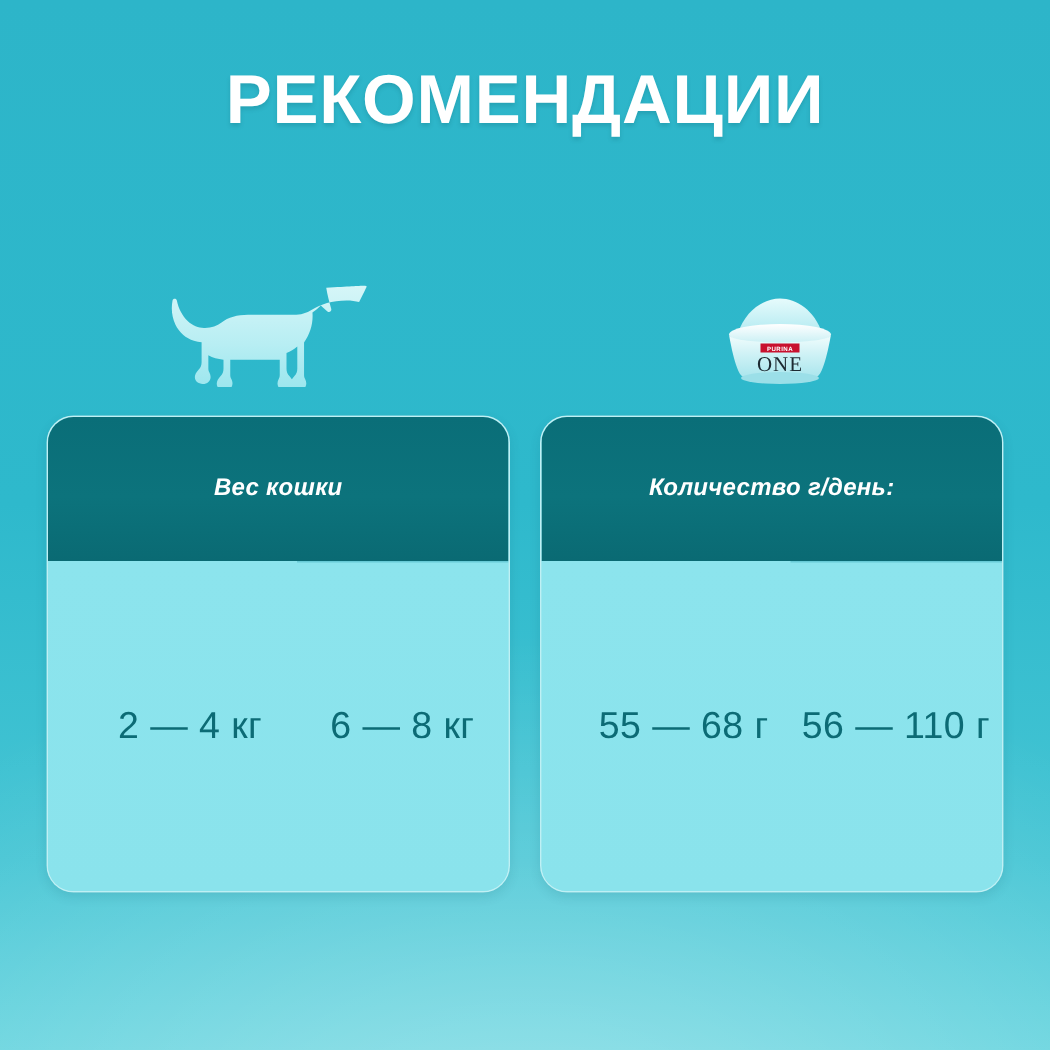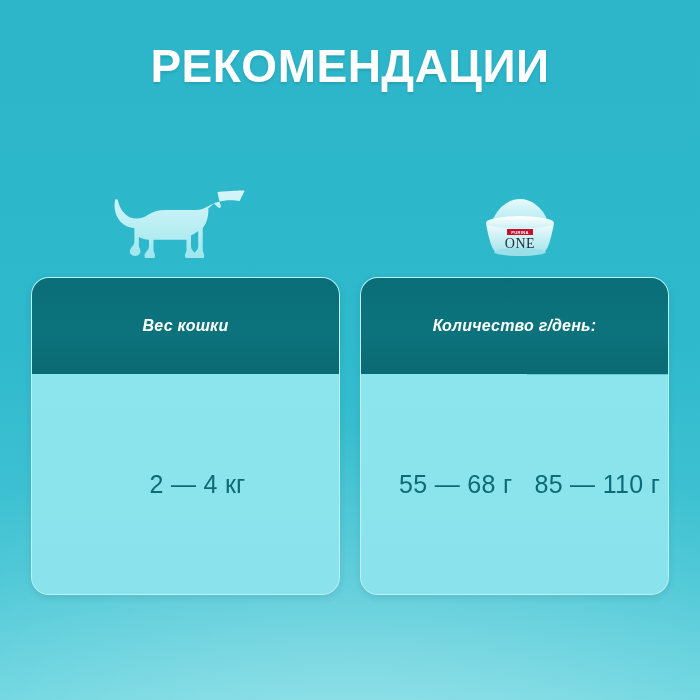--- a/index.html
+++ b/index.html
@@ -243,32 +243,35 @@
   <div class="cards">
 
     <div class="card">
       <div class="card-header">
         <span class="card-header-label">Вес кошки</span>
       </div>
       <div class="card-body">
         <div class="data-row">
           <span class="data-cell">2 — 4 кг</span>
         </div>
+        <div class="data-row">
+          <span class="data-cell">6 — 8 кг</span>
+        </div>
       </div>
     </div>
 
     <div class="card">
       <div class="card-header">
         <span class="card-header-label">Количество г/день:</span>
       </div>
       <div class="card-body">
         <div class="data-row">
           <span class="data-cell">55 — 68 г</span>
         </div>
         <div class="data-row">
-          <span class="data-cell">85 — 110 г</span>
+          <span class="data-cell">56 — 110 г</span>
         </div>
       </div>
     </div>
 
   </div>
 
 </div>
 
 </body></html>

